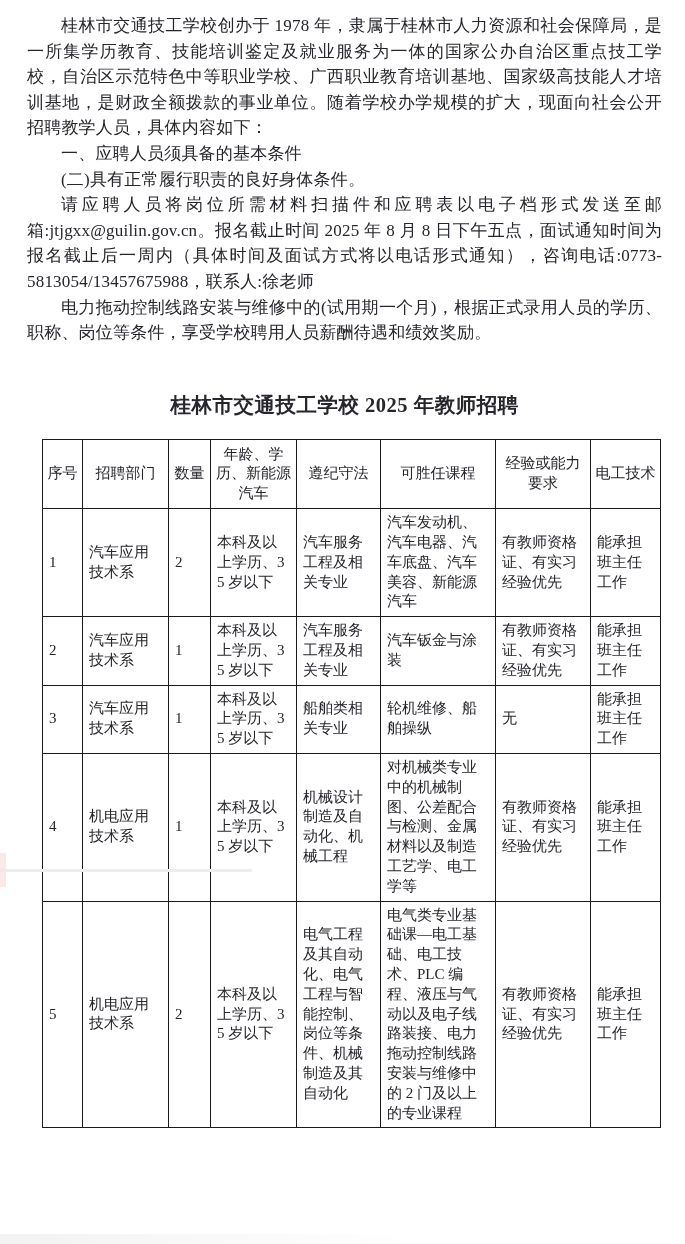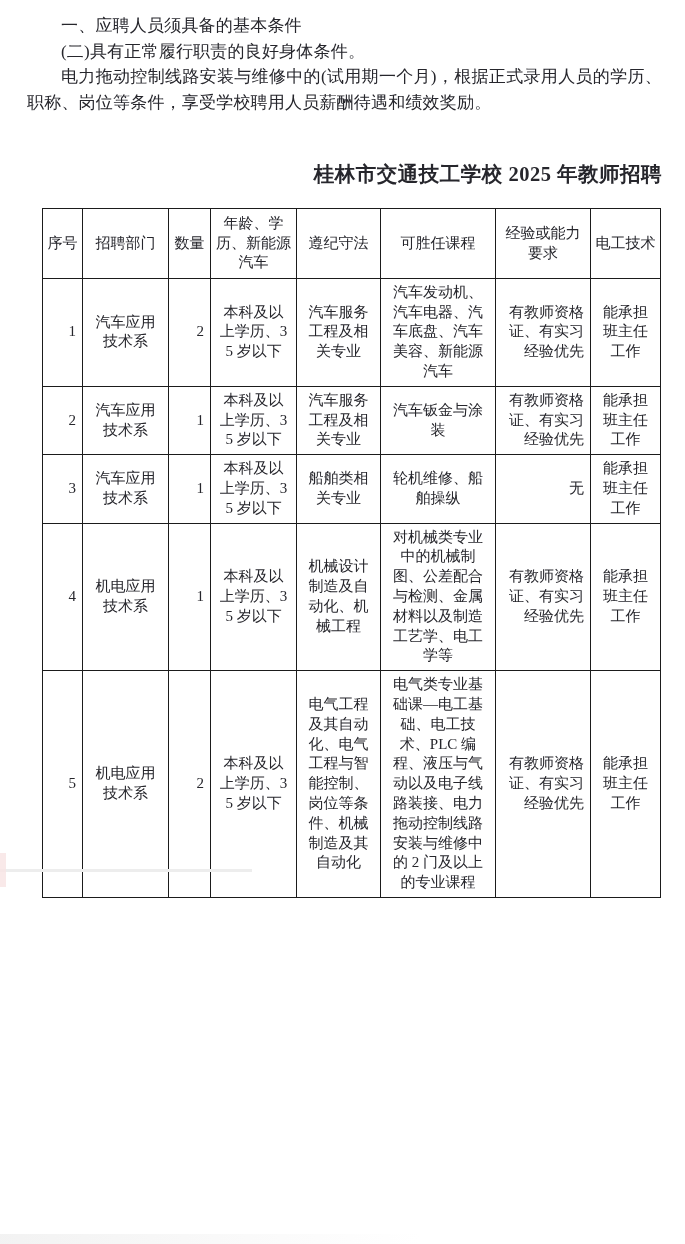--- a/index.html
+++ b/index.html
@@ -20,21 +20,21 @@
     font-size: 17px;
     line-height: 25.6px;
     text-align: justify;
     text-indent: 2em;
     letter-spacing: 0.2px;
   }
   .doc-title {
     margin: 45px 0 20px 0;
     font-size: 20.5px;
     font-weight: bold;
-    text-align: right;
+    text-align: center;
     letter-spacing: 0.5px;
   }
   table.recruit {
     border-collapse: collapse;
     table-layout: fixed;
     width: 618px;
     margin-left: 15px;
     font-size: 15px;
   }
   table.recruit th, table.recruit td {
@@ -44,38 +44,40 @@
     word-break: break-all;
   }
   table.recruit th {
     padding: 5px 4px;
     text-align: center;
     line-height: 19.5px;
   }
   table.recruit td {
     padding: 4px 6px;
     line-height: 19.8px;
-    text-align: center;
+    text-align: left;
   }
-  table.recruit td.c { text-align: right; }
+  table.recruit td.c { text-align: left; }
   
   .artifact { position: absolute; pointer-events: none; }
   .a1 { left: 0; top: 869px; width: 252px; height: 3px; background: #ededed; }
   .a2 { left: 0; top: 853px; width: 6px; height: 34px; background: #f7e4e4; opacity: .8; }
   .a3 { left: 0; bottom: 0; width: 420px; height: 10px;
         background: linear-gradient(to right, #ededed, #f8f8f8 60%, #ffffff); opacity: .7; }
 </style>
 </head>
 <body>
 
 <div class="page">
   <div class="content">
 
+    <p class="para">桂林市交通技工学校创办于 1978 年，隶属于桂林市人力资源和社会保障局，是一所集学历教育、技能培训鉴定及就业服务为一体的国家公办自治区重点技工学校，自治区示范特色中等职业学校、广西职业教育培训基地、国家级高技能人才培训基地，是财政全额拨款的事业单位。随着学校办学规模的扩大，现面向社会公开招聘教学人员，具体内容如下：</p>
     <p class="para">一、应聘人员须具备的基本条件</p>
     <p class="para">(二)具有正常履行职责的良好身体条件。</p>
+    <p class="para">请应聘人员将岗位所需材料扫描件和应聘表以电子档形式发送至邮箱:jtjgxx@guilin.gov.cn。报名截止时间 2025 年 8 月 8 日下午五点，面试通知时间为报名截止后一周内（具体时间及面试方式将以电话形式通知），咨询电话:0773-5813054/13457675988，联系人:徐老师</p>
     <p class="para">电力拖动控制线路安装与维修中的(试用期一个月)，根据正式录用人员的学历、职称、岗位等条件，享受学校聘用人员薪酬待遇和绩效奖励。</p>
 
     <h2 class="doc-title">桂林市交通技工学校 2025 年教师招聘</h2>
 
     <table class="recruit">
       <colgroup>
         <col style="width:40px">
           <col style="width:86px">
           <col style="width:42px">
           <col style="width:86px">

